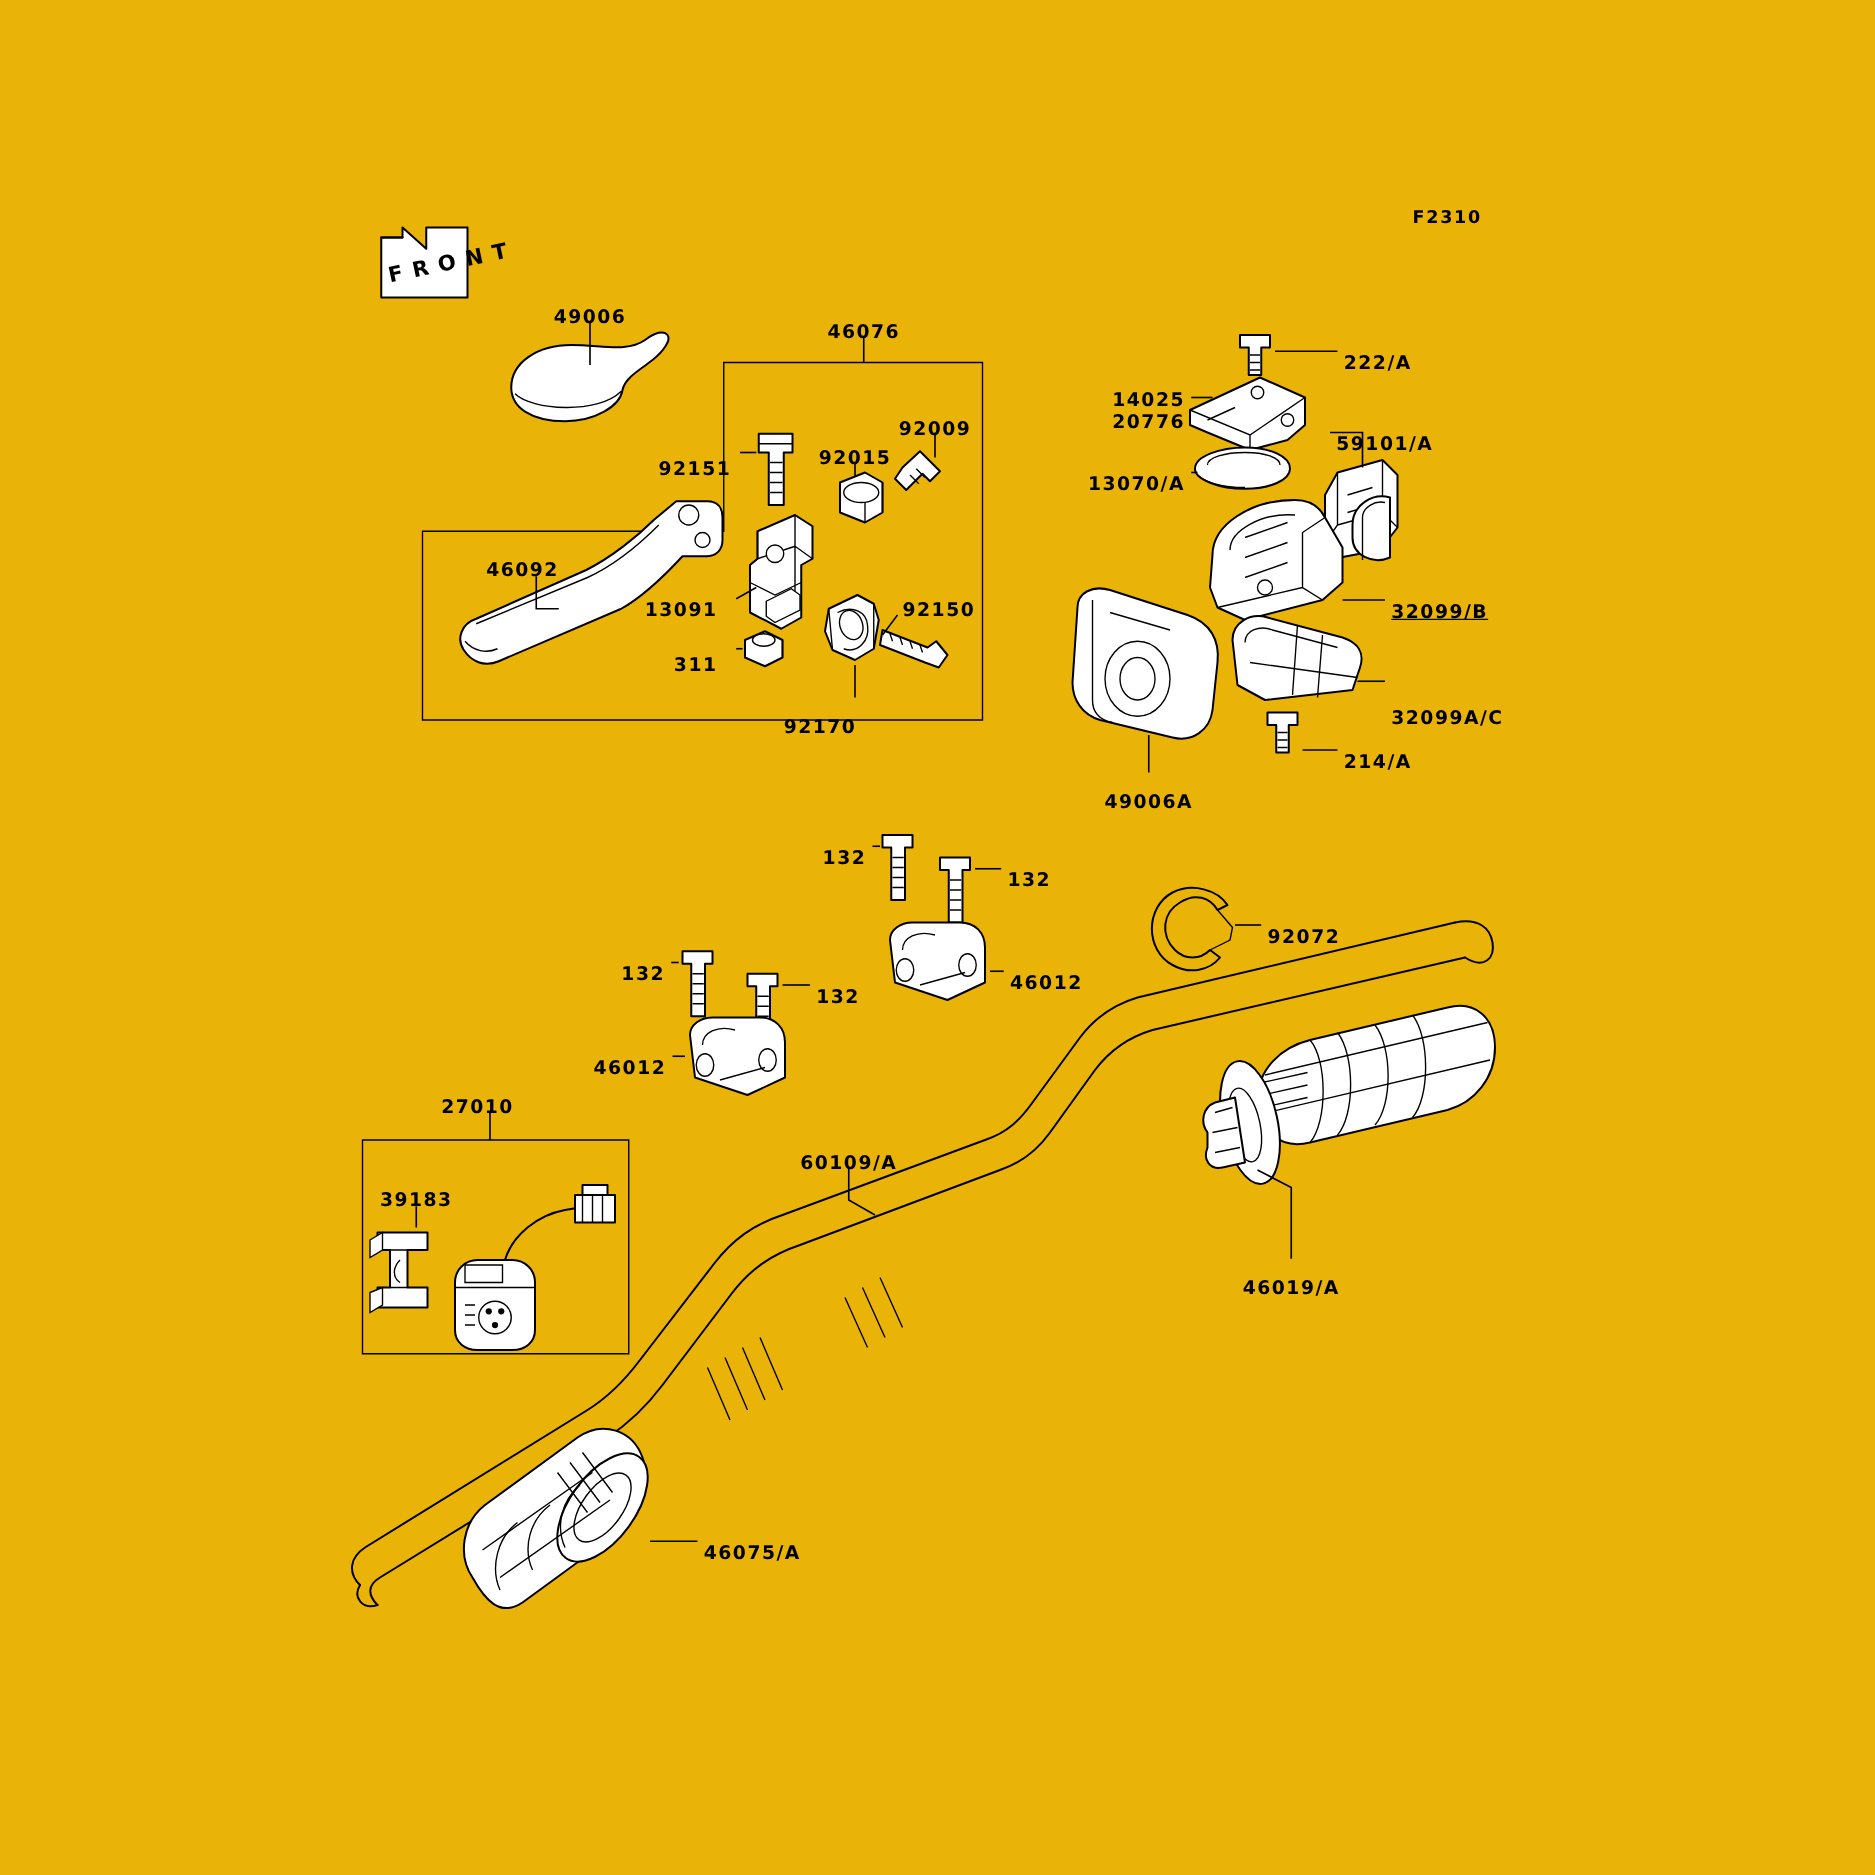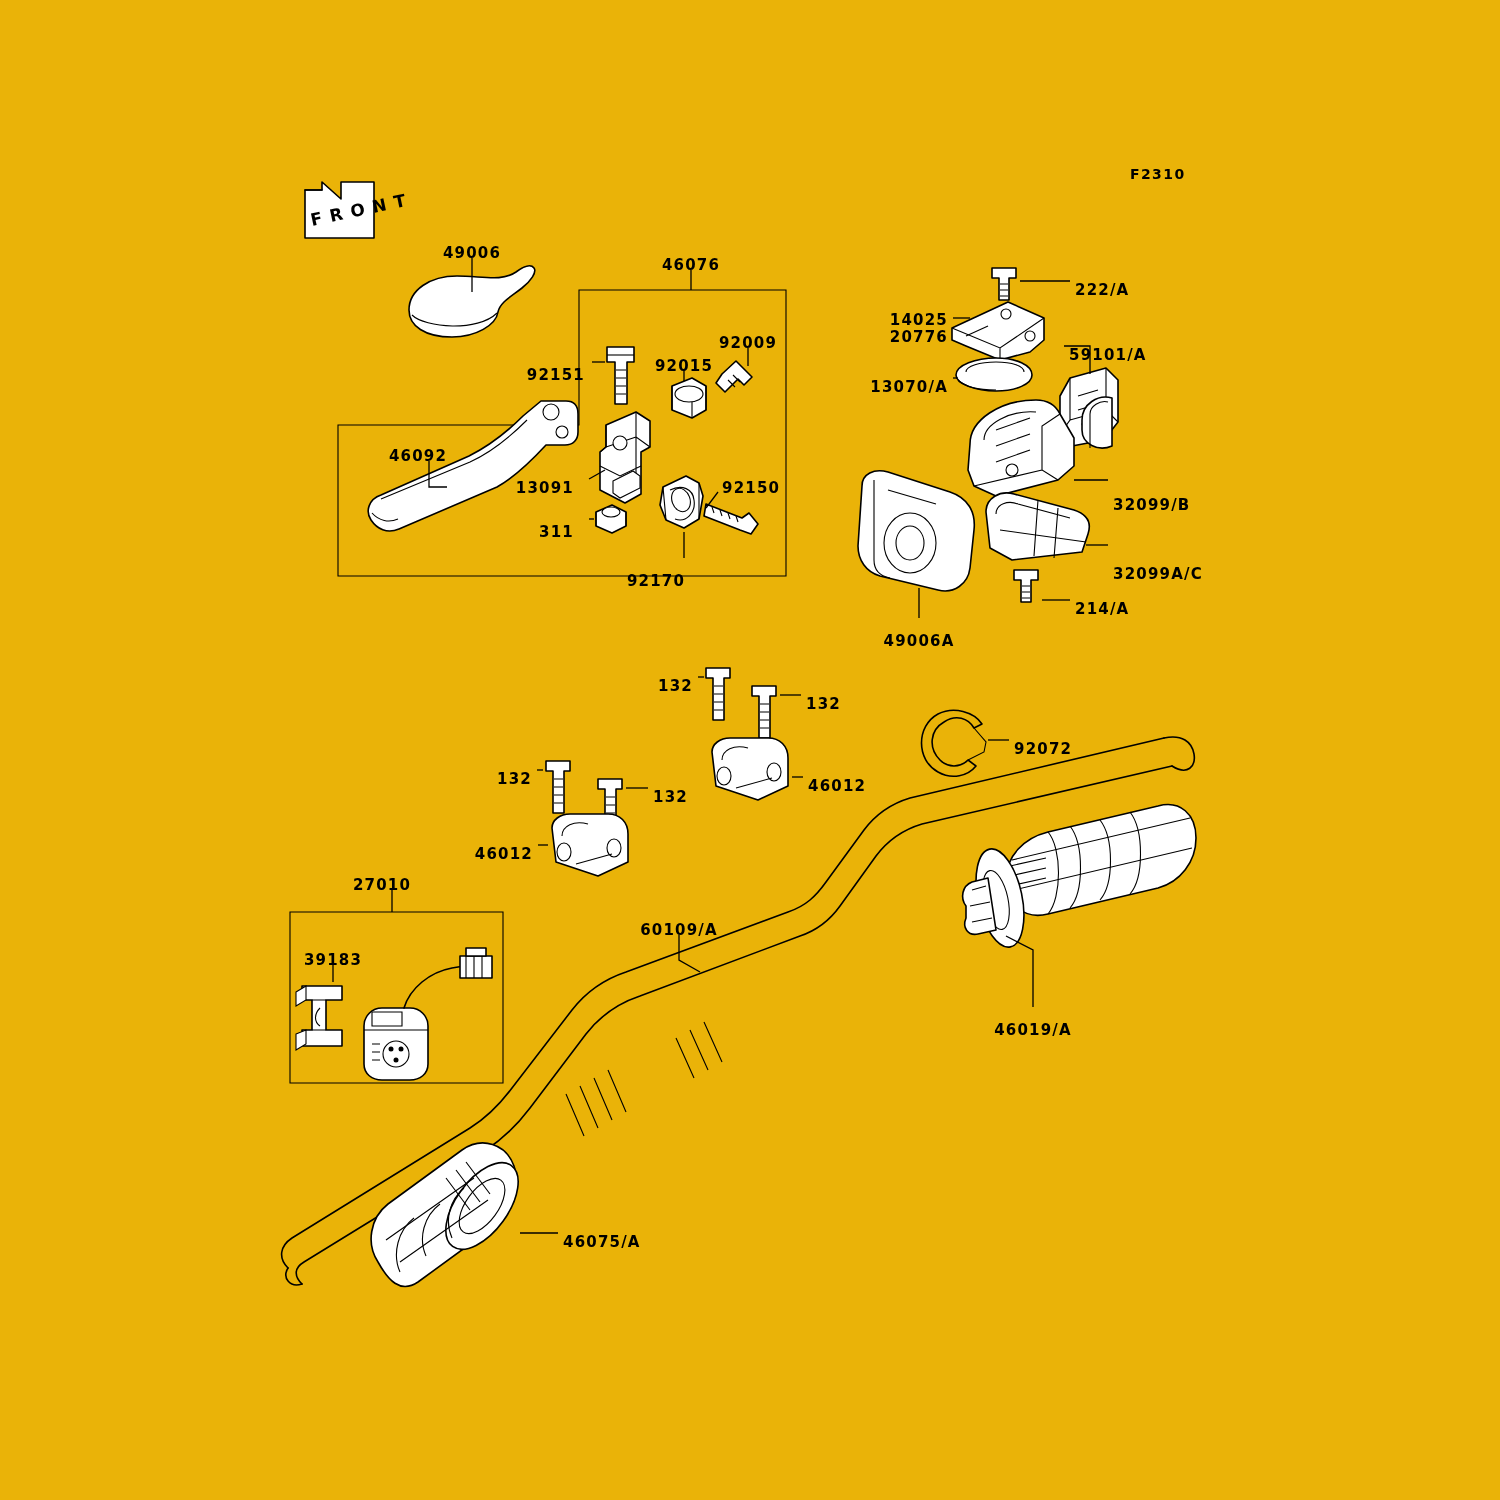--- a/index.html
+++ b/index.html
@@ -321,21 +321,21 @@
       <div class="lbl c" style="left: 407px; top: 447px; margin-left: 11px;">46092</div>
       <div class="lbl r" style="left: 574px; top: 479px;">13091</div>
       <div class="lbl" style="left: 722px; top: 479px;">92150</div>
       <div class="lbl r" style="left: 574px; top: 523px;">311</div>
       <div class="lbl c" style="left: 656px; top: 572px;">92170</div>
       <div class="lbl" style="left: 1075px; top: 281px;">222/A</div>
       <div class="lbl r" style="left: 948px; top: 311px;">14025</div>
       <div class="lbl r" style="left: 948px; top: 328px;">20776</div>
       <div class="lbl" style="left: 1069px; top: 346px;">59101/A</div>
       <div class="lbl r" style="left: 948px; top: 378px;">13070/A</div>
-      <div class="lbl" style="left: 1113px; top: 496px;">32099/B</div>
+      <div class="lbl" style="left: 1113px; top: 480px; text-decoration: underline;">32099/B</div>
       <div class="lbl" style="left: 1113px; top: 545px; margin-top: 20px;">32099A/C</div>
       <div class="lbl" style="left: 1075px; top: 600px;">214/A</div>
       <div class="lbl c" style="left: 919px; top: 632px;">49006A</div>
       <div class="lbl r" style="left: 693px; top: 677px;">132</div>
       <div class="lbl" style="left: 806px; top: 695px;">132</div>
       <div class="lbl" style="left: 1014px; top: 740px;">92072</div>
       <div class="lbl r" style="left: 532px; top: 770px;">132</div>
       <div class="lbl" style="left: 808px; top: 777px;">46012</div>
       <div class="lbl" style="left: 653px; top: 788px;">132</div>
       <div class="lbl r" style="left: 533px; top: 845px;">46012</div>

